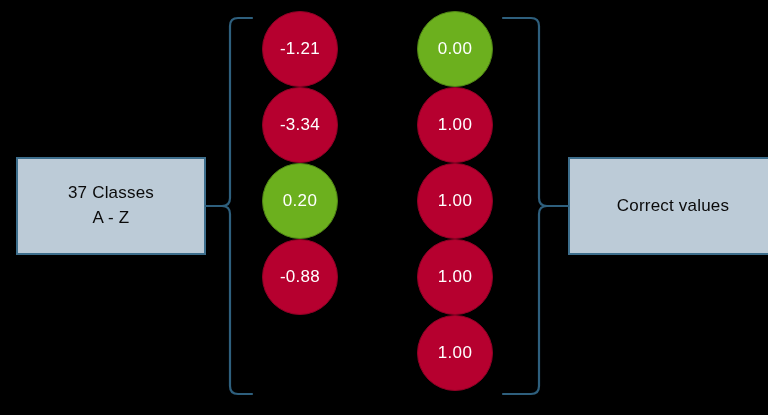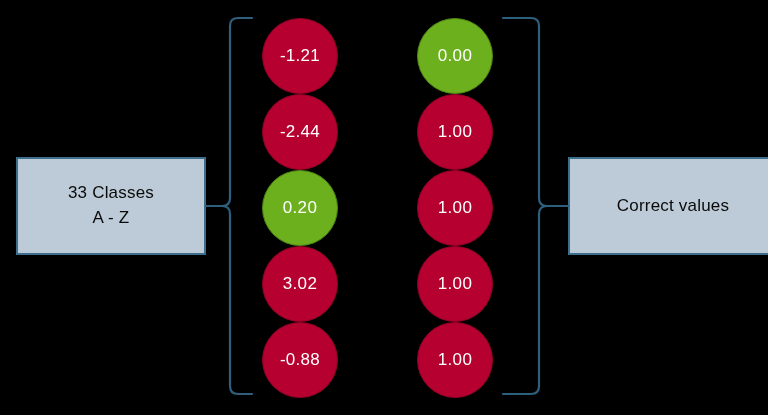--- a/index.html
+++ b/index.html
@@ -45,21 +45,21 @@
   #box-correct {
     left: 568px;
     top: 157px;
     width: 210px;
     height: 98px;
   }
 
   
   .col {
     position: absolute;
-    top: 18px;
+    top: 11px;
     width: 76px;
   }
   #col-logits { left: 262px; }
   #col-targets { left: 417px; }
 
   .node {
     width: 76px;
     height: 76px;
     border-radius: 50%;
     display: flex;
@@ -89,40 +89,37 @@
     height: 415px;
     pointer-events: none;
   }
 </style>
 </head>
 <body>
 
 <div id="canvas">
 
   <div class="box" id="box-classes">
-    <span class="box-line">33 Classes</span>
+    <span class="box-line">37 Classes</span>
     <span class="box-line">A - Z</span>
   </div>
 
   <div class="box" id="box-correct">
     <span class="box-line">Correct values</span>
   </div>
 
   <div class="col" id="col-logits">
     <div class="node red">
       <span>-1.21</span>
     </div>
     <div class="node red">
-      <span>-2.44</span>
+      <span>-3.34</span>
     </div>
     <div class="node green">
       <span>0.20</span>
-    </div>
-    <div class="node red">
-      <span>3.02</span>
     </div>
     <div class="node red">
       <span>-0.88</span>
     </div>
   </div>
 
   <div class="col" id="col-targets">
     <div class="node green">
       <span>0.00</span>
     </div>

